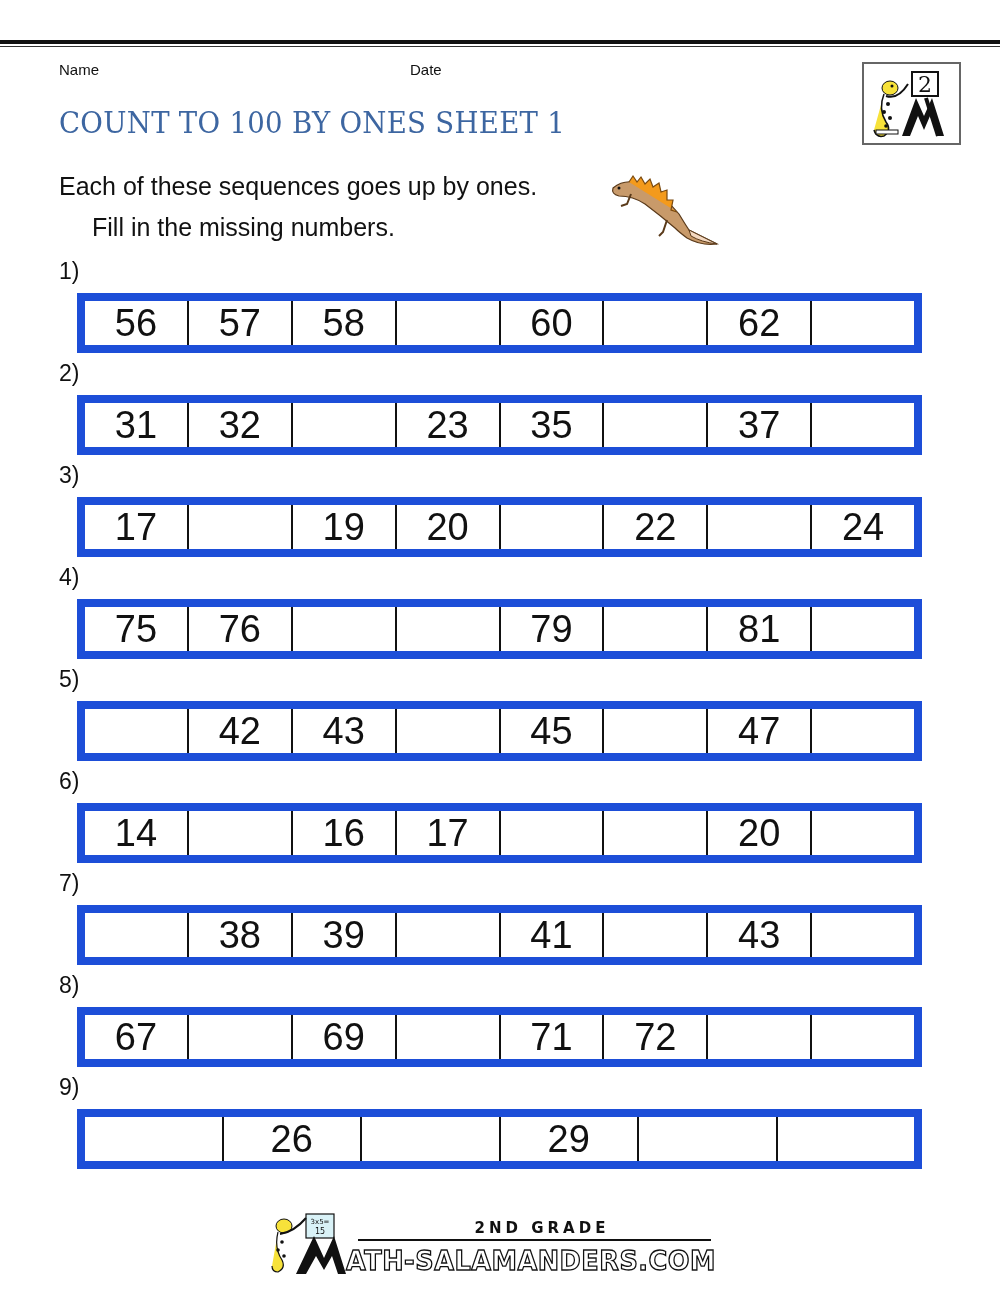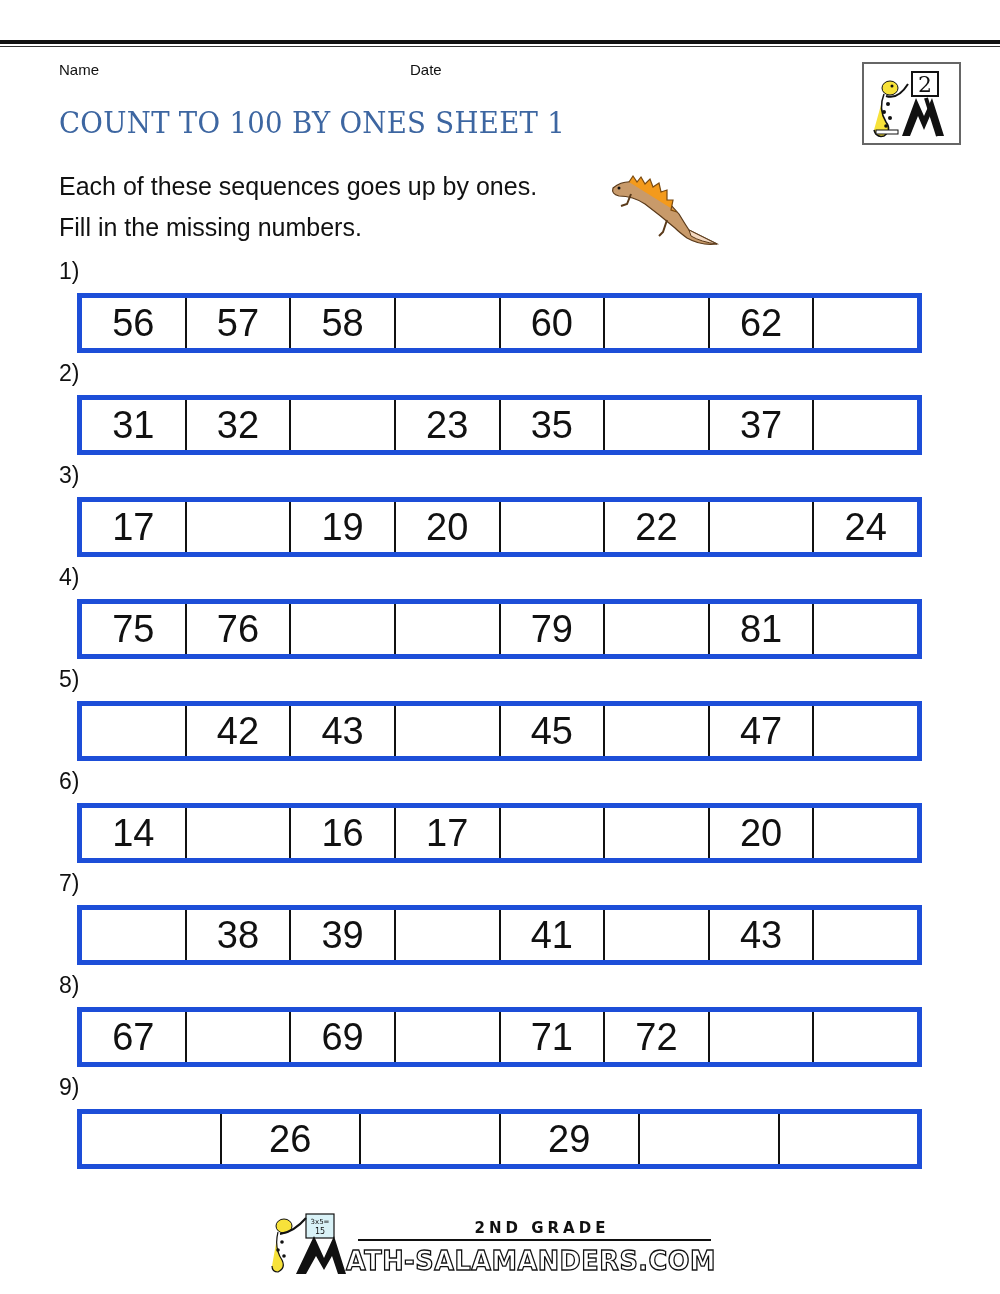--- a/index.html
+++ b/index.html
@@ -7,25 +7,25 @@
          font-family: "Liberation Sans", "DejaVu Sans", sans-serif; color: #111; }
   .rule-thick { position: absolute; left: 0; top: 40px; width: 1000px; height: 4px; background: #111; }
   .rule-thin  { position: absolute; left: 0; top: 46px; width: 1000px; height: 1px; background: #333; }
   .label-name { position: absolute; left: 59px; top: 61px; font-size: 15px; }
   .label-date { position: absolute; left: 410px; top: 61px; font-size: 15px; }
   .title { position: absolute; left: 59px; top: 106px; font-family: "DejaVu Serif", "Liberation Serif", serif;
            font-size: 29px; color: #3d66a1; letter-spacing: 0.3px; transform: scaleX(0.95); transform-origin: left; }
   .logo-box { position: absolute; left: 862px; top: 62px; width: 99px; height: 83px; border: 2px solid #666; box-sizing: border-box; background: #fff; }
   .instr { position: absolute; left: 59px; font-size: 25px; }
   .instr1 { top: 172px; text-align: center; }
-  .instr2 { top: 213px; }
+  .instr2 { top: 213px; margin-left: 33px; }
   .newt { position: absolute; left: 605px; top: 172px; width: 115px; height: 80px; }
   .qnum { position: absolute; left: 59px; font-size: 23px; }
   .seq { position: absolute; left: 77px; width: 845px; height: 60px; display: flex;
-         border: 5px solid #1d4ed8; box-sizing: border-box; }
+         border: 8px solid #1d4ed8; box-sizing: border-box; }
   .cell { flex: 1 1 0; border-right: 2px solid #111; display: flex; align-items: center; justify-content: center;
           font-size: 38px; box-sizing: border-box; }
   .cell:last-child { border-right: none; }
   .footer { position: absolute; left: 266px; top: 1210px; width: 460px; height: 70px; }
 </style>
 </head>
 <body>
 
 <div class="rule-thick"></div>
 <div class="rule-thin"></div>

